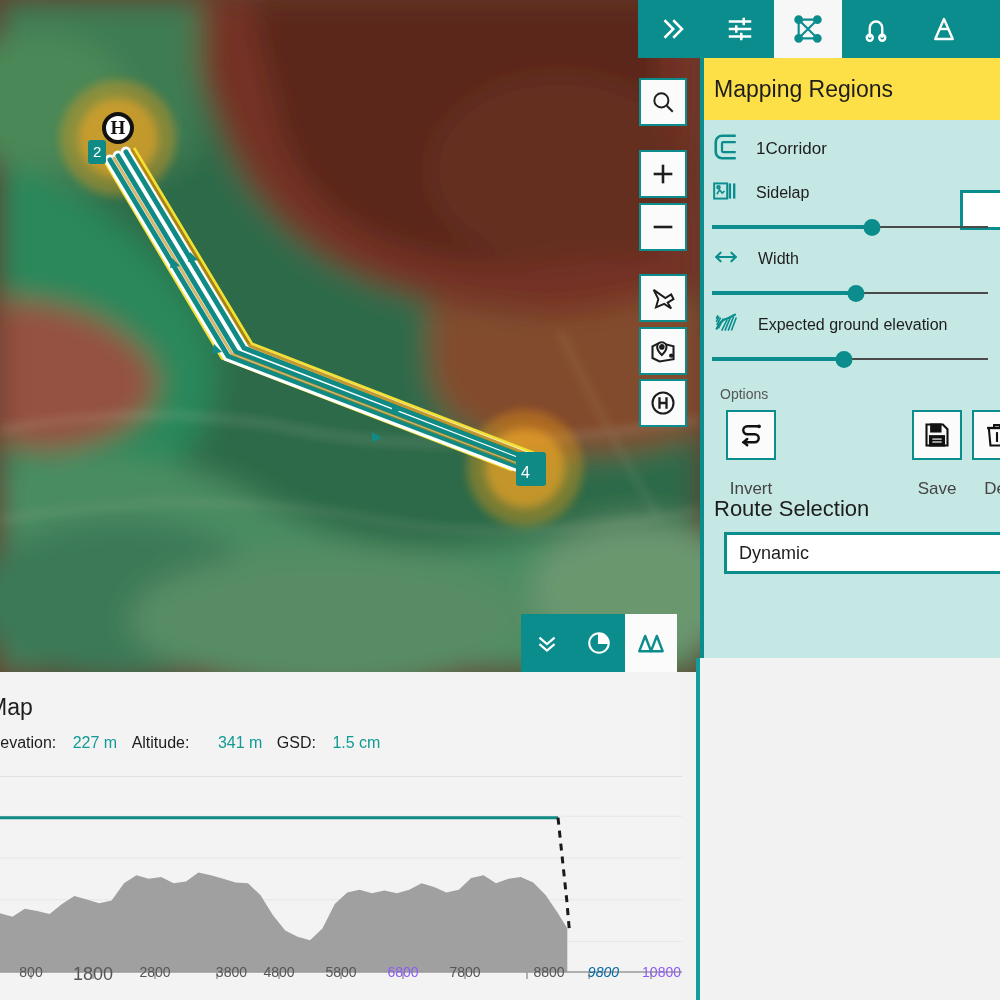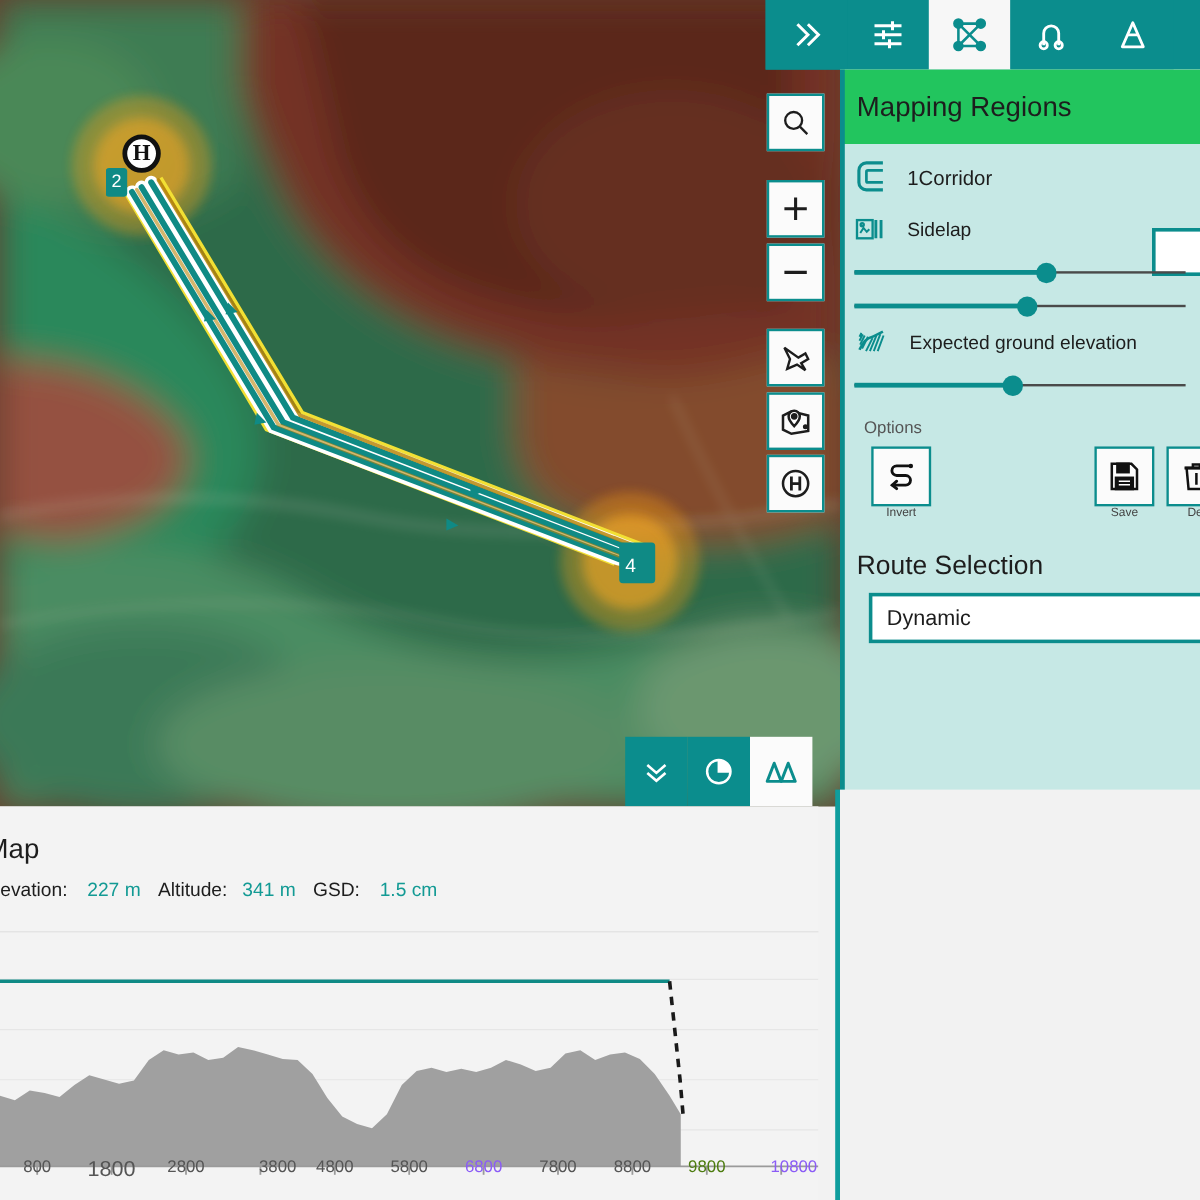--- a/index.html
+++ b/index.html
@@ -58,21 +58,21 @@
     display: flex; align-items: center; justify-content: center;
   }
   .tt-btn.active { background: #f7f7f7; }
 
   
   #right-panel {
     position: absolute; left: 700px; top: 58px; width: 300px; height: 600px;
     background: #c6e8e5;
   }
   #panel-header {
-    height: 62px; background: #22c55e; display: flex; align-items: center;
+    height: 62px; background: #fde047; display: flex; align-items: center;
     padding-left: 14px;
   }
   #panel-title { font-size: 23px; color: #1d1d1d; }
   .panel-left-rail {
     position: absolute; left: 0; top: 0; width: 4px; height: 100%;
     background: #0b8d8d;
   }
 
   .region-row {
     display: flex; align-items: center; height: 46px; padding-left: 12px;
@@ -102,21 +102,21 @@
 
   #options-label { font-size: 14px; color: #555; margin: 16px 0 0 20px; }
   #options-row { position: relative; height: 84px; margin-top: 4px; }
   .opt {
     position: absolute; width: 58px; text-align: center;
   }
   .opt .opt-box {
     width: 50px; height: 50px; margin: 0 auto; background: #fbfbfb;
     border: 2px solid #0b8d8d; display: flex; align-items: center; justify-content: center;
   }
-  .opt .opt-caption { font-size: 10px; color: #444; margin-top: 0; display: block; }
+  .opt .opt-caption { font-size: 17px; color: #444; margin-top: 19px; display: block; }
 
   #route-title { font-size: 22px; color: #1d1d1d; margin: 6px 11px 0 14px; }
   #route-select {
     margin: 10px 0 0 24px; width: 300px; height: 42px; background: #fff;
     border: 3px solid #0b8d8d; display: flex; align-items: center; padding-left: 12px;
     font-size: 18px; color: #1d1d1d;
   }
 
   
   #chart-panel {
@@ -351,20 +351,30 @@
         <span class="ctl-label">Sidelap</span>
       </div>
       <div class="slider">
         <div class="track"></div>
         <div class="fill" id="fill-0" style="width: 58%;"></div>
         <div class="thumb" id="thumb-0" style="left: 58%;"></div>
       </div>
     </div>
 
     <div class="ctl-group">
+      <div class="ctl-head">
+        <span>
+          <svg width="28" height="26" viewBox="0 0 24 24" fill="none" stroke="#0b8d8d" stroke-width="1.9" stroke-linecap="round" stroke-linejoin="round">
+            <line x1="3" y1="12" x2="21" y2="12"></line>
+            <polyline points="7,8 3,12 7,16"></polyline>
+              <polyline points="17,8 21,12 17,16"></polyline>
+          </svg>
+        </span>
+        <span class="ctl-label">Width</span>
+      </div>
       <div class="slider">
         <div class="track"></div>
         <div class="fill" id="fill-1" style="width: 52%;"></div>
         <div class="thumb" id="thumb-1" style="left: 52%;"></div>
       </div>
     </div>
 
     <div class="ctl-group">
       <div class="ctl-head">
         <span>
@@ -424,21 +434,21 @@
       <span>Dynamic</span>
     </div>
   </div>
 
   <div id="chart-panel">
     <div id="chart-title">Map</div>
     <div id="chart-stats">
       <span class="k">Elevation:</span>
       <span class="v" style="margin-left:12px">227 m</span>
       <span class="k" style="margin-left:10px">Altitude:</span>
-      <span class="v" style="margin-left:8px">341 m</span>
+      <span class="v" style="margin-left:24px">341 m</span>
       <span class="k" style="margin-left:10px">GSD:</span>
       <span class="v" style="margin-left:12px">1.5 cm</span>
     </div>
     <div id="chart-sep"></div>
     <svg id="chart-plot" viewBox="0 0 682 218" preserveAspectRatio="none">
         <line x1="0" y1="34.2" x2="682" y2="34.2" stroke="#e6e6e6" stroke-width="1"></line>
         <line x1="0" y1="76.0" x2="682" y2="76.0" stroke="#e6e6e6" stroke-width="1"></line>
         <line x1="0" y1="117.8" x2="682" y2="117.8" stroke="#e6e6e6" stroke-width="1"></line>
         <line x1="0" y1="159.6" x2="682" y2="159.6" stroke="#e6e6e6" stroke-width="1"></line>
         <polygon points="0,190 0.0,131.2 12.4,134.8 24.8,126.7 37.2,128.9 49.6,132.1 62.0,122.1 74.4,114.0 86.8,117.6 99.2,121.2 111.6,118.5 124.0,101.3 136.4,93.2 148.8,96.8 161.2,95.0 173.6,101.3 186.0,99.5 198.4,90.5 210.8,93.2 223.2,96.8 235.6,100.4 248.0,101.3 260.4,113.1 272.8,133.0 285.2,148.4 297.6,154.7 310.0,158.3 322.4,146.6 334.8,122.1 347.2,110.4 359.6,107.7 372.0,111.3 384.4,108.6 396.8,111.3 409.2,107.7 421.6,101.3 434.0,105.0 446.4,110.4 458.8,107.7 471.2,95.9 483.6,93.2 496.0,101.3 508.4,96.8 520.8,95.0 533.2,100.4 545.6,113.1 558.0,131.2 567.3,146.6 567.3,190" fill="#a0a0a0"></polygon>
@@ -459,20 +469,20 @@
       </svg>
     <div id="chart-xlabels" style="position:absolute; left:0; top:318px; width:682px; height:0;">
         <div style="position: absolute; left: 1px; top: -26px; width: 60px; text-align: center; font-size: 14px; color: rgb(85, 85, 85);">800</div>
         <div style="position: absolute; left: 63px; top: -26px; width: 60px; text-align: center; font-size: 18px; color: rgb(85, 85, 85);">1800</div>
         <div style="position: absolute; left: 125px; top: -26px; width: 60px; text-align: center; font-size: 14px; color: rgb(85, 85, 85);">2800</div>
         <div style="position: absolute; left: 187px; top: -26px; width: 60px; text-align: right; font-size: 14px; color: rgb(85, 85, 85);">3800</div>
         <div style="position: absolute; left: 249px; top: -26px; width: 60px; text-align: center; font-size: 14px; color: rgb(85, 85, 85);">4800</div>
         <div style="position: absolute; left: 311px; top: -26px; width: 60px; text-align: center; font-size: 14px; color: rgb(85, 85, 85);">5800</div>
         <div style="position: absolute; left: 373px; top: -26px; width: 60px; text-align: center; font-size: 14px; color: #8b5cf6;">6800</div>
         <div style="position: absolute; left: 435px; top: -26px; width: 60px; text-align: center; font-size: 14px; color: rgb(85, 85, 85);">7800</div>
-        <div style="position: absolute; left: 497px; top: -26px; width: 60px; text-align: center; font-size: 14px; color: rgb(85, 85, 85);">8800</div>
-        <div style="position: absolute; left: 559px; top: -26px; width: 60px; text-align: center; font-size: 14px; color: #4d7c0f;">9800</div>
+        <div style="position: absolute; left: 519px; top: -26px; width: 60px; text-align: center; font-size: 14px; color: rgb(85, 85, 85);">8800</div>
+        <div style="position: absolute; left: 559px; top: -26px; width: 60px; text-align: right; font-size: 14px; color: #0369a1; font-style: italic;">9800</div>
         <div style="position: absolute; left: 621px; top: -26px; width: 60px; text-align: right; font-size: 14px; color: #8b5cf6;">10800</div>
       </div>
   </div>
 
   <div id="panel-divider"></div>
 </div>
 
 </body></html>

